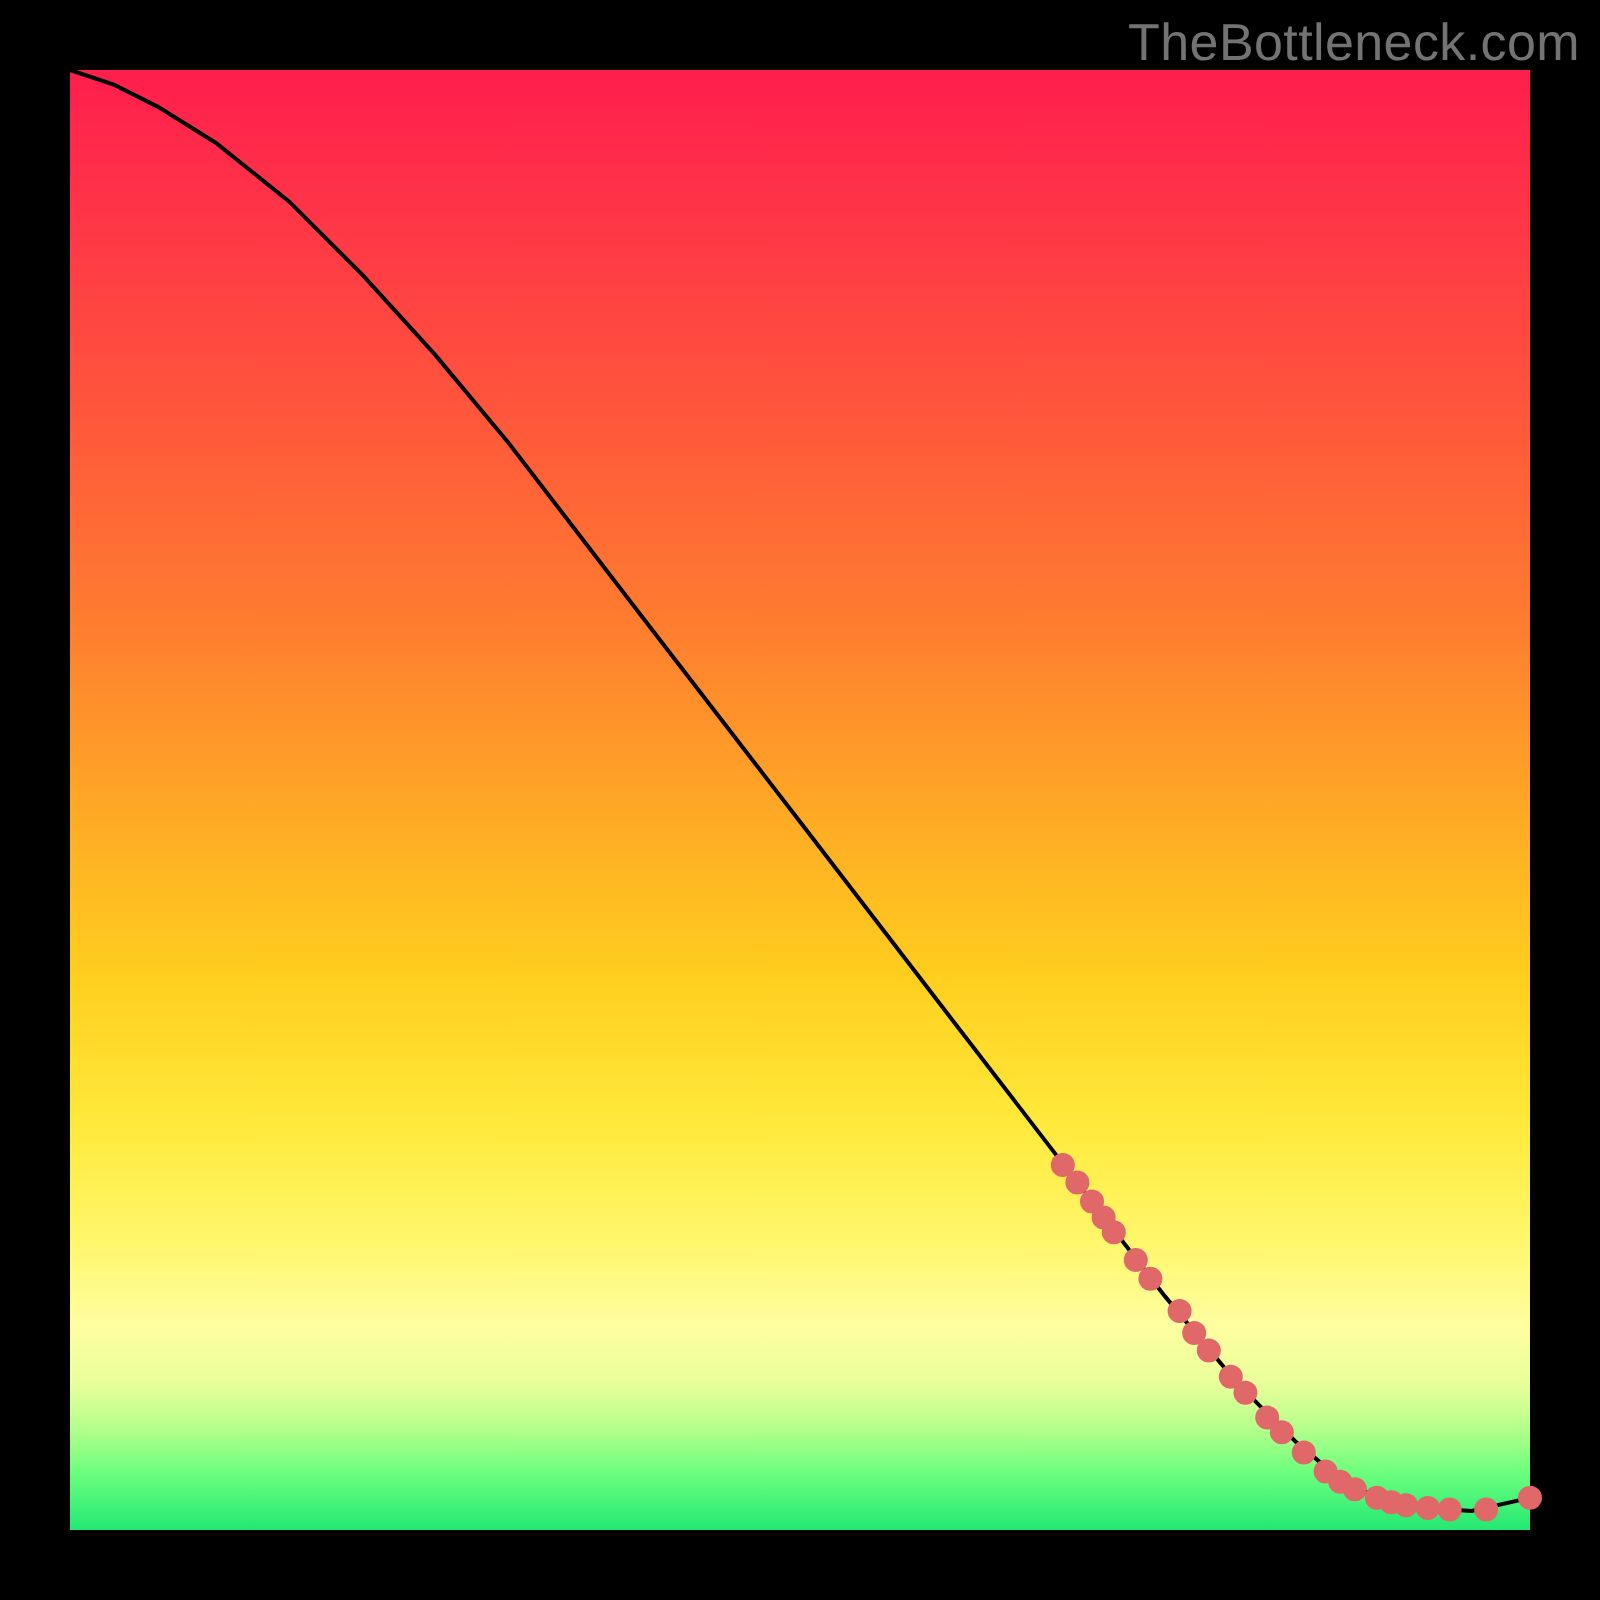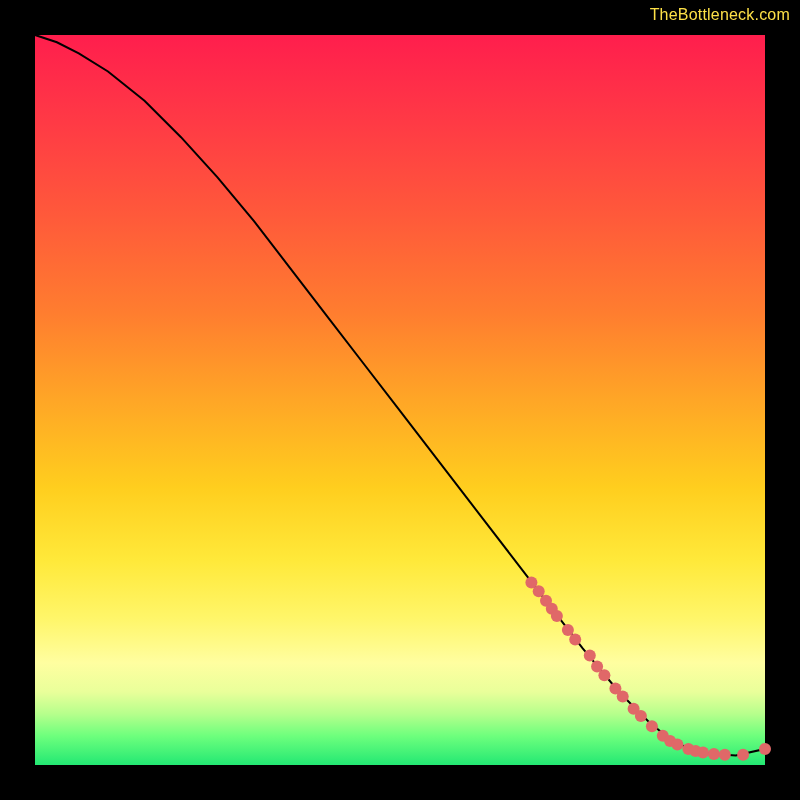--- a/index.html
+++ b/index.html
@@ -47,22 +47,22 @@
     left: 35px;
     top: 35px;
     width: 730px;
     height: 730px;
     overflow: visible;
   }
   .watermark {
     position: absolute;
     top: 6px;
     right: 10px;
-    color: #fde047;
-    font-size: 16px;
+    color: #737373;
+    font-size: 26px;
     font-weight: 500;
     letter-spacing: 0.2px;
   }
 </style>
 </head>
 <body>
 
 <div class="frame">
   <div class="plot"></div>
 

